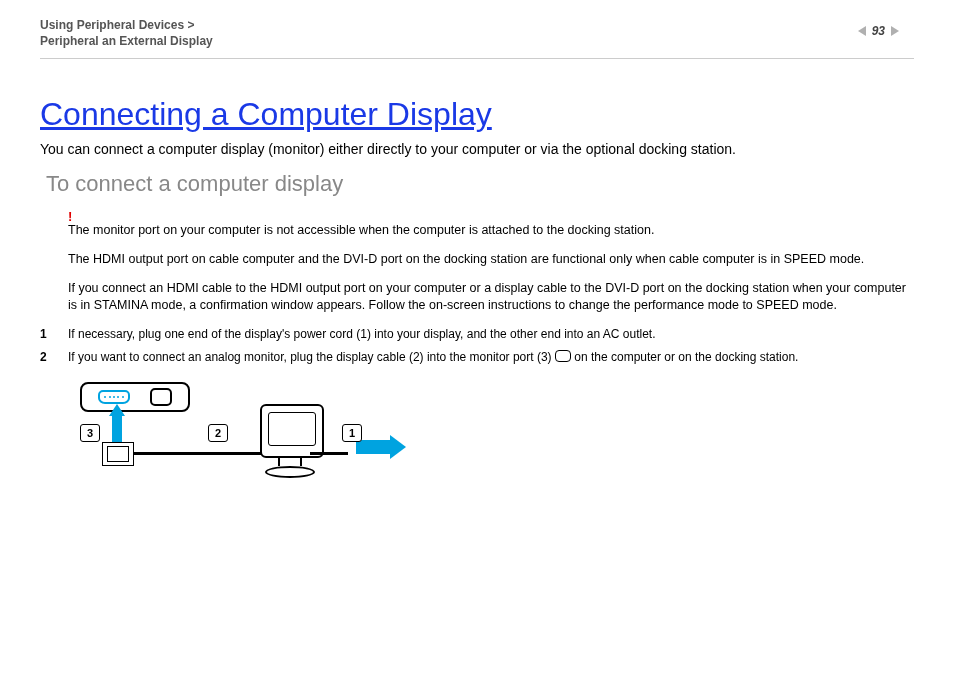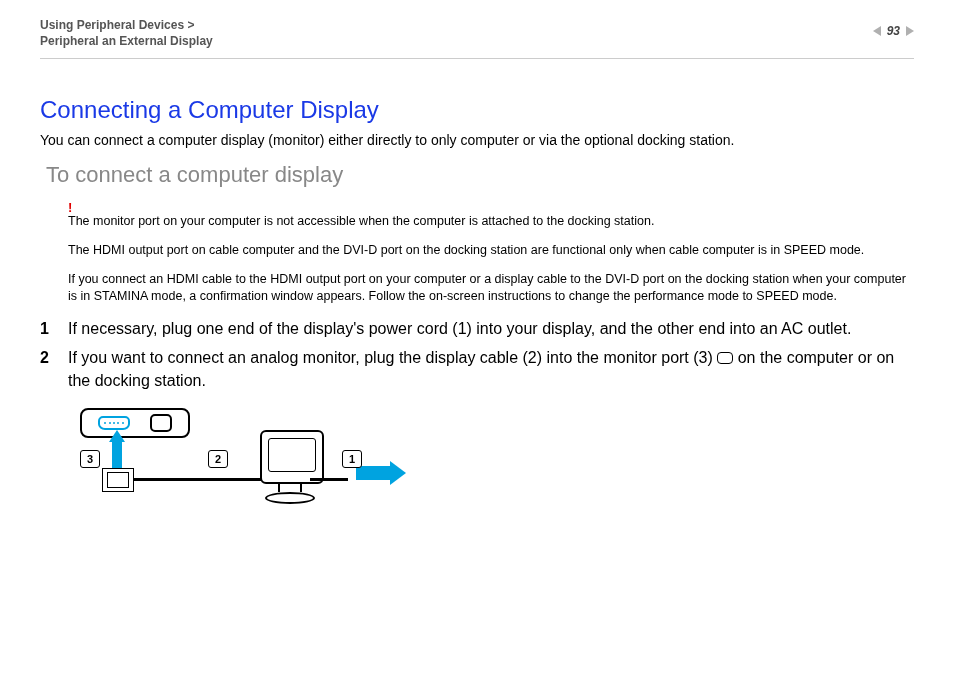--- a/index.html
+++ b/index.html
@@ -33,21 +33,21 @@
     line-height: 1.3;
   }
   .breadcrumb2 {
     font-size: 12px;
     font-weight: bold;
     color: #555;
     line-height: 1.3;
   }
   .pager {
     position: absolute;
-    right: 0;
+    right: 15px;
     top: 6px;
     display: flex;
     align-items: center;
     gap: 6px;
   }
   .page-arrow-left, .page-arrow-right {
     width: 0; height: 0;
     border-top: 5px solid transparent;
     border-bottom: 5px solid transparent;
     display: inline-block;
@@ -62,22 +62,23 @@
   }
   .content {
     position: absolute;
     top: 96px;
     left: 40px;
     right: 40px;
   }
   h1.doc-title {
     color: #1a39e6;
     font-weight: normal;
-    font-size: 24px;
+    font-size: 32px;
     margin: 0 0 8px 0;
+    text-decoration: underline;
   }
   p.intro {
     font-size: 14px;
     margin: 0 0 14px 0;
     color: #000;
   }
   h2.sub {
     color: #888;
     font-weight: normal;
     font-size: 22px;
@@ -103,21 +104,21 @@
   ol.steps {
     list-style: none;
     padding: 0;
     margin: 6px 0 0 0;
     counter-reset: step;
   }
   ol.steps > li {
     counter-increment: step;
     position: relative;
     padding-left: 28px;
-    font-size: 16px;
+    font-size: 12px;
     line-height: 1.45;
     margin-bottom: 6px;
   }
   ol.steps > li::before {
     content: counter(step);
     position: absolute;
     left: 0;
     top: 0;
     font-weight: bold;
   }
@@ -295,21 +296,21 @@
     <div class="breadcrumb2">Peripheral an External Display</div>
     <div class="pager">
       <span class="page-arrow-left"></span>
       <span class="page-num">93</span>
       <span class="page-arrow-right"></span>
     </div>
   </div>
 
   <div class="content">
     <h1 class="doc-title">Connecting a Computer Display</h1>
-    <p class="intro">You can connect a computer display (monitor) either directly to only computer or via the optional docking station.</p>
+    <p class="intro">You can connect a computer display (monitor) either directly to your computer or via the optional docking station.</p>
     <h2 class="sub">To connect a computer display</h2>
 
     <div class="notes">
       <div class="bang">!</div>
       <p class="note">The monitor port on your computer is not accessible when the computer is attached to the docking station.</p>
       <p class="note">
         <span>The </span><b>HDMI</b><span> output port on cable computer and the </span><b>DVI-D</b><span> port on the docking station are functional only when cable computer is in SPEED mode.</span>
       </p>
       <p class="note">
         <span>If you connect an HDMI cable to the </span><b>HDMI</b><span> output port on your computer or a display cable to the </span><b>DVI-D</b><span> port on the docking station when your computer is in STAMINA mode, a confirmation window appears. Follow the on-screen instructions to change the performance mode to SPEED mode.</span>

